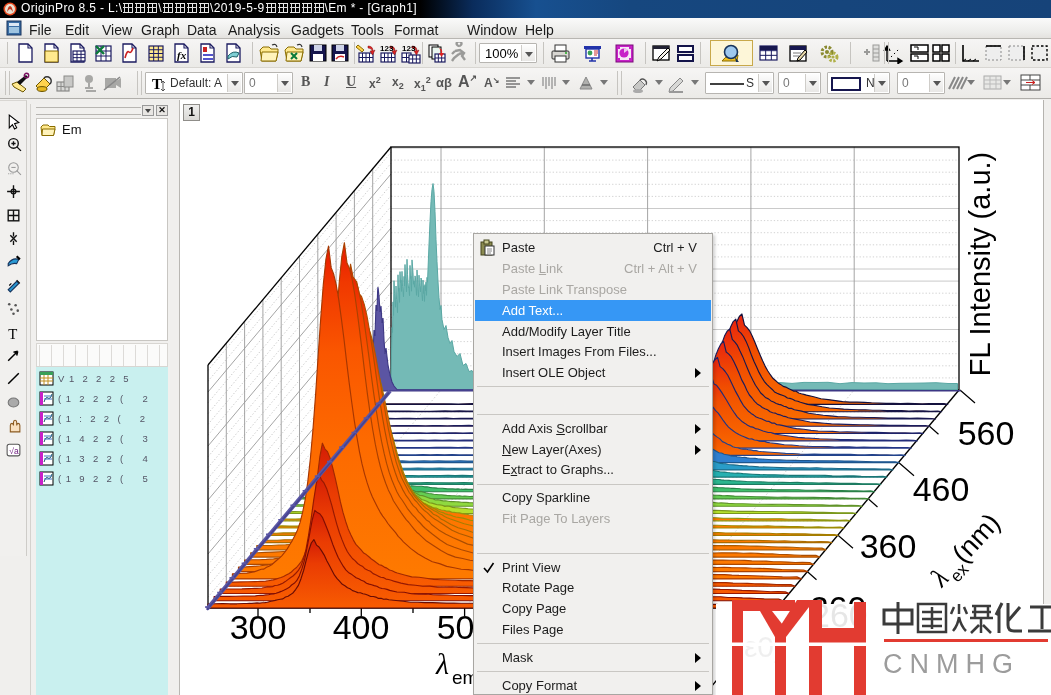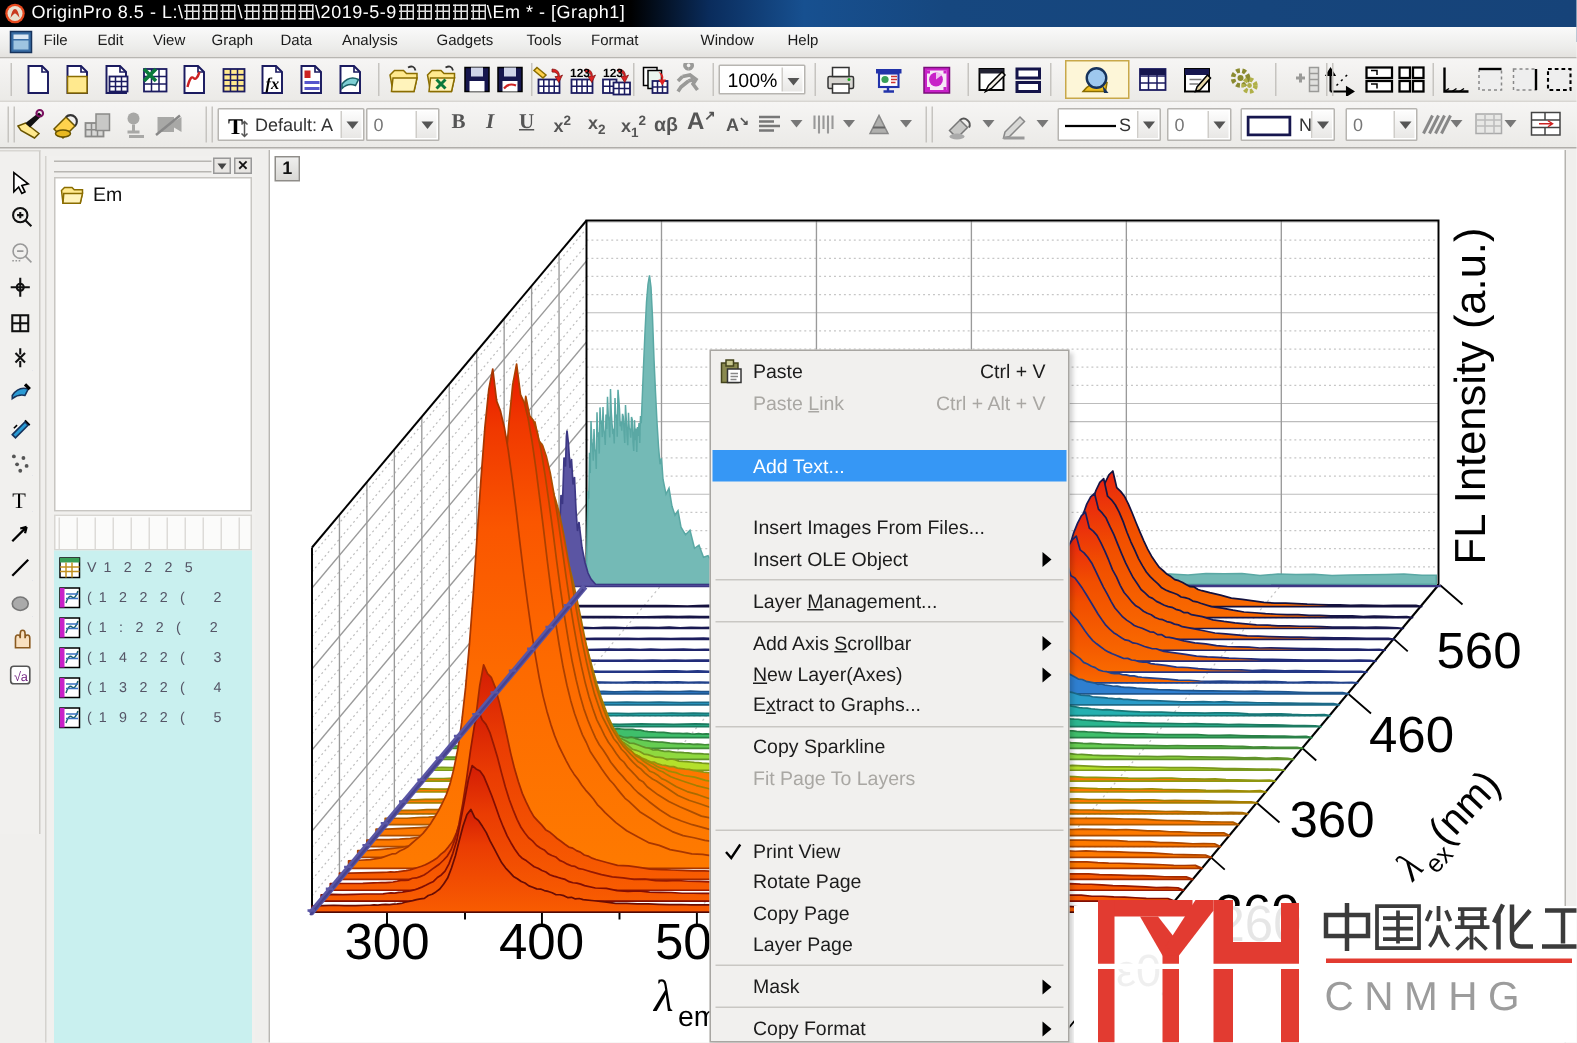--- a/index.html
+++ b/index.html
@@ -1,20 +1,20 @@
 <!DOCTYPE html>
 <html><head><meta charset="utf-8"><style>
 
 *{margin:0;padding:0;box-sizing:border-box}
 html,body{width:1051px;height:695px;overflow:hidden;font-family:"Liberation Sans",sans-serif;background:#f0efed}
 .abs{position:absolute}
 #titlebar{left:0;top:0;width:1051px;height:28px;background:linear-gradient(90deg,#000 0%,#000 40%,#0a2c5c 45%,#175090 51%,#16477f 60%,#164379 100%);z-index:40}
 #titlebar .tt{position:absolute;left:21px;top:1px;color:#fff;font-size:12px;white-space:nowrap;letter-spacing:0.35px}
 #menubar{left:0;top:18px;width:1051px;height:21px;background:linear-gradient(#fafafa,#ececea 70%,#e4e2df);border-bottom:1px solid #b8b6b2;z-index:40}
-.mi{position:absolute;top:4px;font-size:10px;color:#1a1a1a}
+.mi{position:absolute;top:4px;font-size:14px;color:#1a1a1a}
 #tb1{left:0;top:39px;width:1051px;height:29px;background:linear-gradient(#f6f5f4,#ebeae7);border-bottom:1px solid #d8d6d2;z-index:40}
 #tb2{left:0;top:68px;width:1051px;height:31px;background:linear-gradient(#f6f5f4,#ebeae7);border-bottom:1px solid #b0aeaa;z-index:40}
 .tdiv{position:absolute;width:1px;background:#c6c4c0}
 .tdiv2{position:absolute;width:1px;background:#c6c4c0;box-shadow:4px 0 0 #c6c4c0}
 .combo{position:absolute;background:#fff;border:1px solid #b7b5b1;border-radius:1px}
 .combo .ar{position:absolute;right:1px;top:1px;bottom:1px;width:14px;background:linear-gradient(#fdfdfd,#e8e7e5);border-left:1px solid #cfcdc9}
 .combo .ar:after{content:"";position:absolute;left:3px;top:7px;border:4px solid transparent;border-top:5px solid #555}
 #leftbar{left:0;top:100px;width:27px;height:456px;background:#f1f0ee;border-top:1px solid #d8d6d2;border-right:1px solid #ceccc8;z-index:40}
 #pe{left:30px;top:104px;width:140px;height:591px;background:#f1f0ee;border-left:1px solid #d4d2ce;z-index:40}
 #pewhite{position:absolute;left:5px;top:14px;width:132px;height:223px;background:#fff;border:1px solid #c8c6c2}
@@ -699,34 +699,37 @@
         <rect x="2" y="3" width="11" height="13" fill="#8a8a50" stroke="#44441c"></rect>
         <rect x="5" y="1" width="5" height="4" fill="#c8c890" stroke="#44441c"></rect>
         <rect x="6" y="7" width="9" height="9" fill="#fff" stroke="#333"></rect>
         <path d="M8 10 h5 M8 12 h5 M8 14 h4" stroke="#888"></path>
       </svg>
     </div>
     <div class="ci dis" style="top:24.1px">
       <div class="lab">Paste <u>L</u>ink</div>
       <div class="sc">Ctrl + Alt + V</div>
     </div>
+    <div class="ci dis" style="top:44.9px">
+      <div class="lab">Paste Link Transpose</div>
+    </div>
     <div class="ci hl" style="top:65.7px">
       <div class="lab">Add Text...</div>
+    </div>
+    <div class="ci " style="top:86.5px">
+      <div class="lab">Add/Modify Layer Title</div>
     </div>
     <div class="ci " style="top:107.3px">
       <div class="lab">Insert Images From Files...</div>
     </div>
     <div class="ci " style="top:128.1px">
       <div class="lab">Insert OLE Object</div>
       <div class="sub"></div>
     </div>
     <div class="csep" style="top:152.3px"></div>
-    <div class="ci " style="top:155.9px">
-      <div class="lab">Layer <u>M</u>anagement...</div>
-    </div>
     <div class="csep" style="top:180.1px"></div>
     <div class="ci " style="top:204.5px">
       <div class="lab"><u>N</u>ew Layer(Axes)</div>
       <div class="sub"></div>
     </div>
     <div class="ci " style="top:183.7px">
       <div class="lab">Add Axis <u>S</u>crollbar</div>
       <div class="sub"></div>
     </div>
     <div class="ci " style="top:225.3px">
@@ -746,21 +749,21 @@
         <path d="M2 7 l3.5 4 6-9" stroke="#000" stroke-width="1.6" fill="none"></path>
       </svg>
     </div>
     <div class="ci " style="top:343.3px">
       <div class="lab">Rotate Page</div>
     </div>
     <div class="ci " style="top:364.1px">
       <div class="lab">Copy Page</div>
     </div>
     <div class="ci " style="top:384.9px">
-      <div class="lab">Layer Page</div>
+      <div class="lab">Files Page</div>
     </div>
     <div class="csep" style="top:409.1px"></div>
     <div class="ci " style="top:412.7px">
       <div class="lab">Mask</div>
       <div class="sub"></div>
     </div>
     <div class="csep" style="top:436.9px"></div>
     <div class="ci " style="top:440.5px">
       <div class="lab">Copy Format</div>
       <div class="sub"></div>

